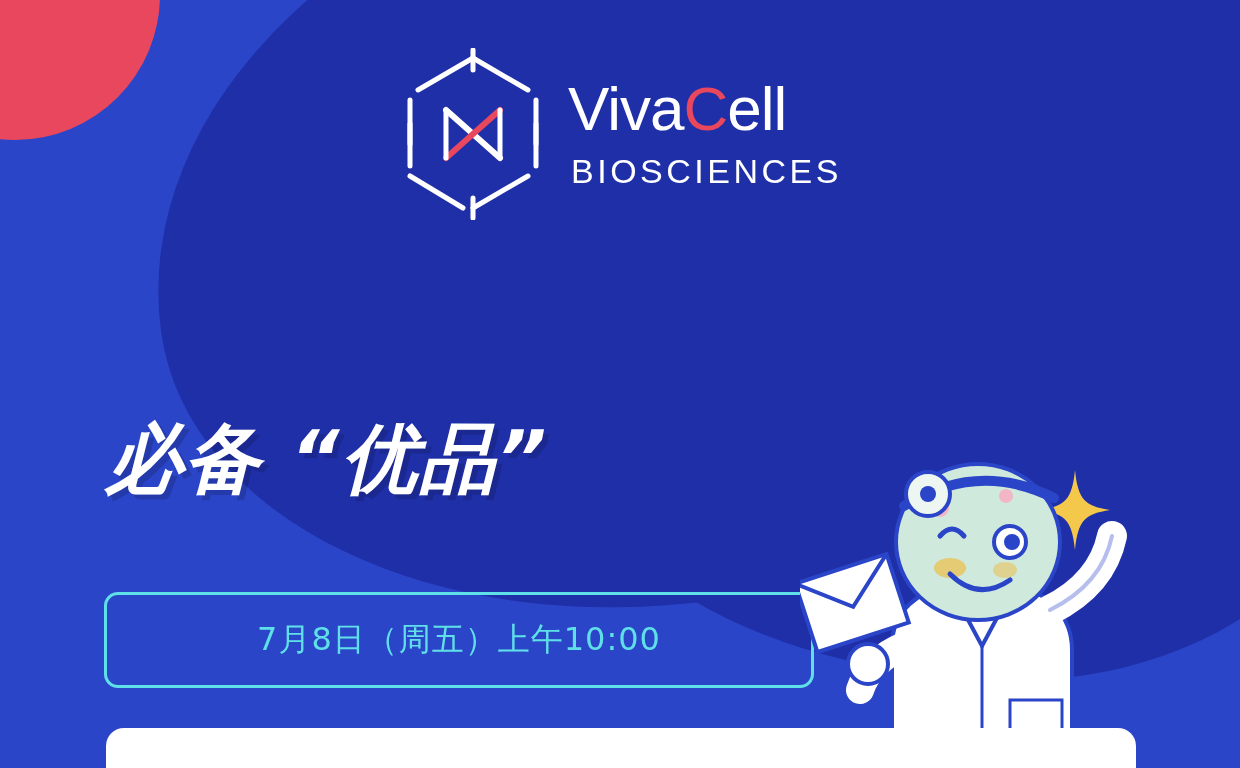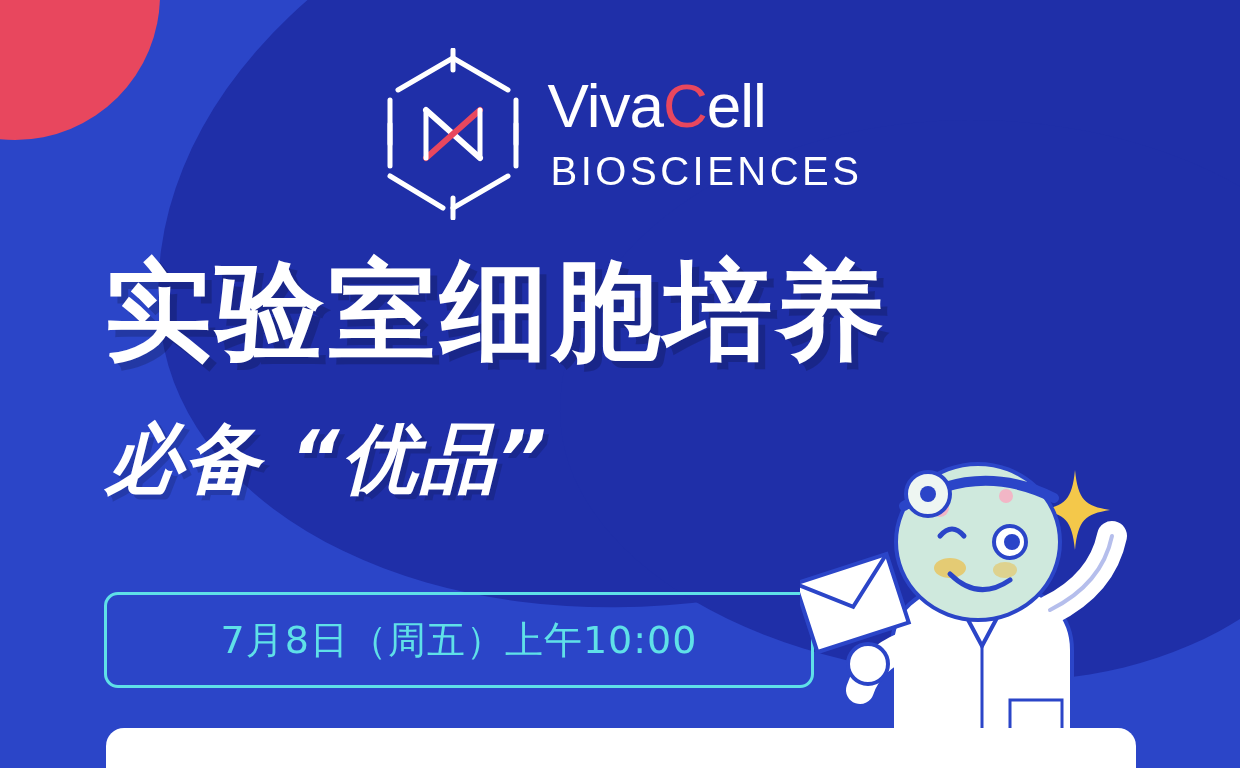--- a/index.html
+++ b/index.html
@@ -65,21 +65,21 @@
     line-height: 1;
     font-weight: 400;
     white-space: nowrap;
   }
   .logo-name .v1 { color: #ffffff; }
   .logo-name .iva { color: #ffffff; }
   .logo-name .c { color: #e8475e; }
   .logo-name .ell { color: #ffffff; }
   .logo-sub {
     color: #ffffff;
-    font-size: 40px;
+    font-size: 34px;
     letter-spacing: 3.5px;
     margin-top: 12px;
     margin-left: 3px;
     white-space: nowrap;
   }
 
   
   .headline {
     position: absolute;
     left: 104px; top: 252px;
@@ -110,21 +110,21 @@
   .datetime {
     position: absolute;
     left: 104px; top: 592px;
     width: 710px; height: 96px;
     border: 3px solid #5fe0e8;
     border-radius: 14px;
     display: flex;
     align-items: center;
     justify-content: center;
     color: #5fe0e8;
-    font-size: 38px;
+    font-size: 32px;
     letter-spacing: 1px;
     white-space: nowrap;
     font-family: "DejaVu Sans", "Liberation Sans", sans-serif;
   }
 
   
   .mascot { position: absolute; left: 800px; top: 450px; width: 360px; height: 330px; }
   .sparkle { position: absolute; left: 1040px; top: 470px; width: 70px; height: 80px; }
 </style>
 </head>
@@ -166,21 +166,20 @@
       </svg>
     </div>
     <div class="logo-text">
       <div class="logo-name">
         <span class="v1">V</span><span class="iva">iva</span><span class="c">C</span><span class="ell">ell</span>
       </div>
       <div class="logo-sub">BIOSCIENCES</div>
     </div>
   </div>
 
-  <div class="headline">实验室细胞培养</div>
   <div class="subhead">必备 “优品”</div>
 
   <div class="datetime">
     <span>7月8日（周五）上午10:00</span>
   </div>
 
   <div class="sparkle">
     <svg viewBox="0 0 70 80" width="70" height="80">
       <path d="M35 0 C38 30 45 36 70 40 C45 44 38 50 35 80 C32 50 25 44 0 40 C25 36 32 30 35 0 Z" fill="#f4c84a"></path>
     </svg>

